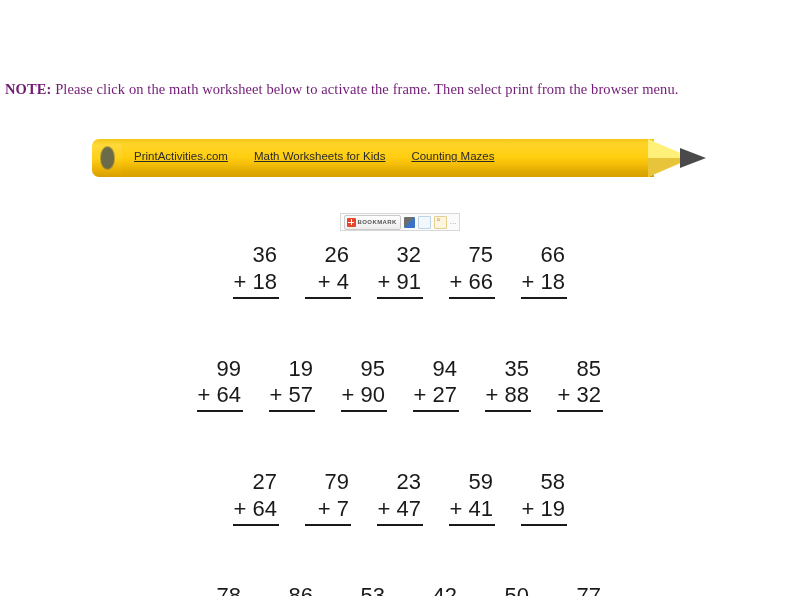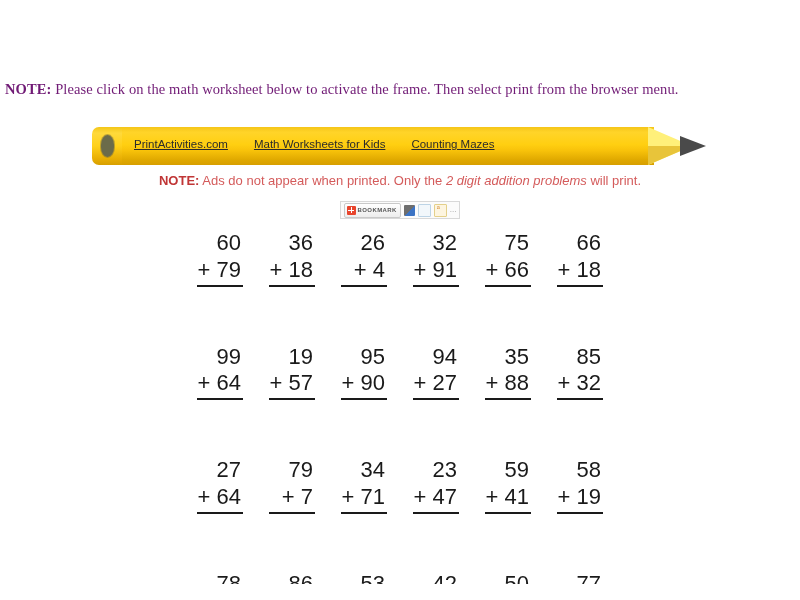--- a/index.html
+++ b/index.html
@@ -36,21 +36,21 @@
     height: 3px;
     border-top: 1px solid #9a9a9a;
     border-bottom: 1px solid #cfcfcf;
     background: #f2f2f2;
   }
 
   
   .frame {
     position: absolute;
     left: 0;
-    top: 120px;
+    top: 132px;
     width: 800px;
     height: 464px;
     background: #ffffff;
     overflow: hidden;
   }
 
   
   .pencil {
     position: absolute;
     left: 92px;
@@ -269,44 +269,37 @@
     <div class="pencil-wood-shade"></div>
     <div class="pencil-tip"></div>
 
     <div class="pencil-links">
       <a href="#">PrintActivities.com</a>
       <a href="#">Math Worksheets for Kids</a>
       <a href="#">Counting Mazes</a>
     </div>
   </div>
 
-  <div class="inner-note">
-    <span class="n-bold">NOTE:</span><span> Ads do not appear when printed. Only the </span><span class="n-em">2 digit addition problems</span><span> will print.</span>
-  </div>
 
   <div class="bookmark-bar">
     <div class="bookmark-widget">
       <div class="bm-button">
         <span class="bm-plus"></span>
         <span class="bm-label">BOOKMARK</span>
       </div>
       <span class="bm-icon bm-i1"></span>
       <span class="bm-icon bm-i2"></span>
       <span class="bm-icon bm-i3"></span>
       <span class="bm-more">...</span>
     </div>
   </div>
 
   <div class="math-grid">
       <div class="math-row">
         <div class="problem">
-          <div class="p-top">60</div>
-          <div class="p-bottom">+ 79</div>
-        </div>
-        <div class="problem">
           <div class="p-top">36</div>
           <div class="p-bottom">+ 18</div>
         </div>
         <div class="problem">
           <div class="p-top">26</div>
           <div class="p-bottom">+ 4</div>
         </div>
         <div class="problem">
           <div class="p-top">32</div>
           <div class="p-bottom">+ 91</div>
@@ -349,24 +342,20 @@
       <div class="math-row">
         <div class="problem">
           <div class="p-top">27</div>
           <div class="p-bottom">+ 64</div>
         </div>
         <div class="problem">
           <div class="p-top">79</div>
           <div class="p-bottom">+ 7</div>
         </div>
         <div class="problem">
-          <div class="p-top">34</div>
-          <div class="p-bottom">+ 71</div>
-        </div>
-        <div class="problem">
           <div class="p-top">23</div>
           <div class="p-bottom">+ 47</div>
         </div>
         <div class="problem">
           <div class="p-top">59</div>
           <div class="p-bottom">+ 41</div>
         </div>
         <div class="problem">
           <div class="p-top">58</div>
           <div class="p-bottom">+ 19</div>

